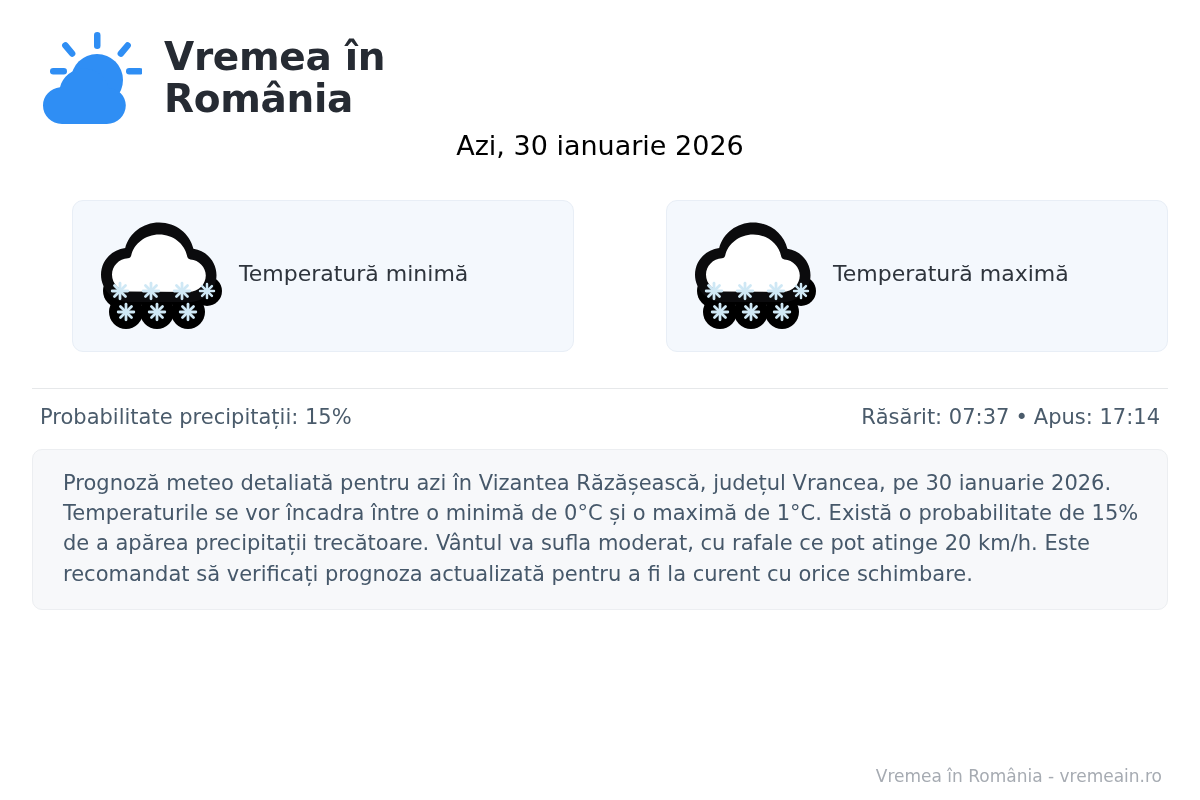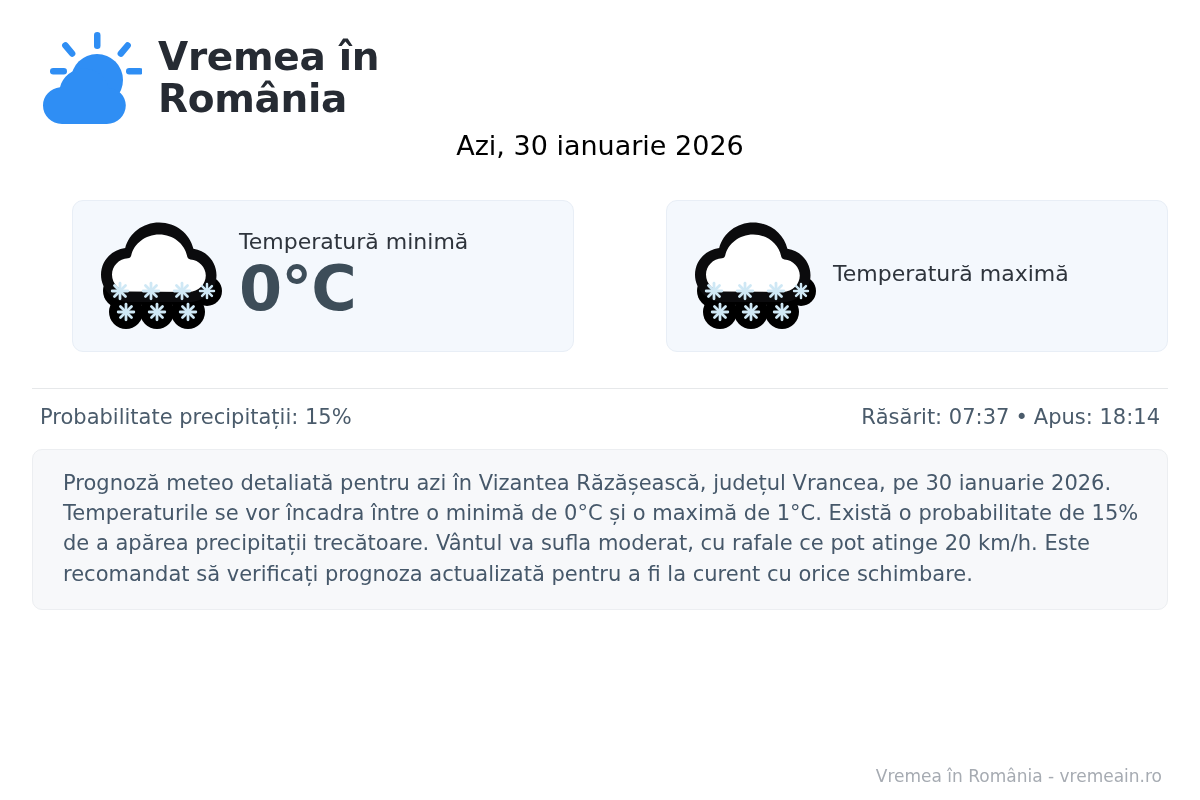--- a/index.html
+++ b/index.html
@@ -22,21 +22,21 @@
     height: 800px;
     box-sizing: border-box;
     padding: 0 32px;
     position: relative;
   }
 
   
   .brand {
     display: flex;
     align-items: center;
-    gap: 16px;
+    gap: 22px;
     padding-top: 46px;
     padding-left: 6px;
     height: 110px;
     box-sizing: border-box;
   }
   .brand-mark {
     width: 104px;
     height: 96px;
     flex: 0 0 104px;
     display: block;
@@ -245,21 +245,20 @@
           <g transform="translate(93,92) scale(0.92)">
             <rect x="-1.5" y="-10" width="3" height="20" rx="1.5"></rect>
             <rect x="-10" y="-1.5" width="20" height="3" rx="1.5"></rect>
             <rect x="-1.5" y="-10" width="3" height="20" rx="1.5" transform="rotate(45)"></rect>
             <rect x="-1.5" y="-10" width="3" height="20" rx="1.5" transform="rotate(-45)"></rect>
           </g>
         </g>
       </svg>
       <div class="card-body">
         <div class="card-label">Temperatură minimă</div>
-        <div class="card-value">0°C</div>
       </div>
     </div>
 
     <div class="card">
       <svg class="card-icon" viewBox="0 0 130 112">
         <g>
           <circle cx="31" cy="92" r="17"></circle>
           <circle cx="62" cy="92" r="17"></circle>
           <circle cx="93" cy="92" r="17"></circle>
         </g>
@@ -321,21 +320,21 @@
       </div>
     </div>
 
   </div>
 
   <div class="divider"></div>
 
   <div class="stats">
     <div class="stat stat-precip">Probabilitate precipitații: 15%</div>
     <div class="stat stat-sun">
-      <span>Răsărit: 07:37</span><span class="sun-dot">•</span><span>Apus: 18:14</span>
+      <span>Răsărit: 07:37</span><span class="sun-dot">•</span><span>Apus: 17:14</span>
     </div>
   </div>
 
   <div class="description">Prognoză meteo detaliată pentru azi în Vizantea Răzășească, județul Vrancea, pe 30 ianuarie 2026. Temperaturile se vor încadra între o minimă de 0°C și o maximă de 1°C. Există o probabilitate de 15% de a apărea precipitații trecătoare. Vântul va sufla moderat, cu rafale ce pot atinge 20 km/h. Este recomandat să verificați prognoza actualizată pentru a fi la curent cu orice schimbare.</div>
 
   <div class="footer">Vremea în România - vremeain.ro</div>
 
 </div>
 
 </body></html>

